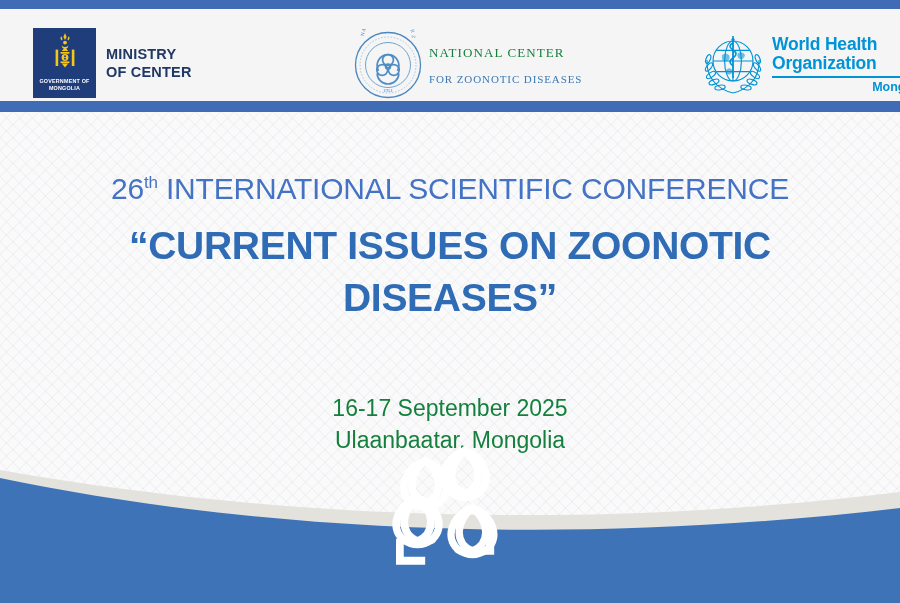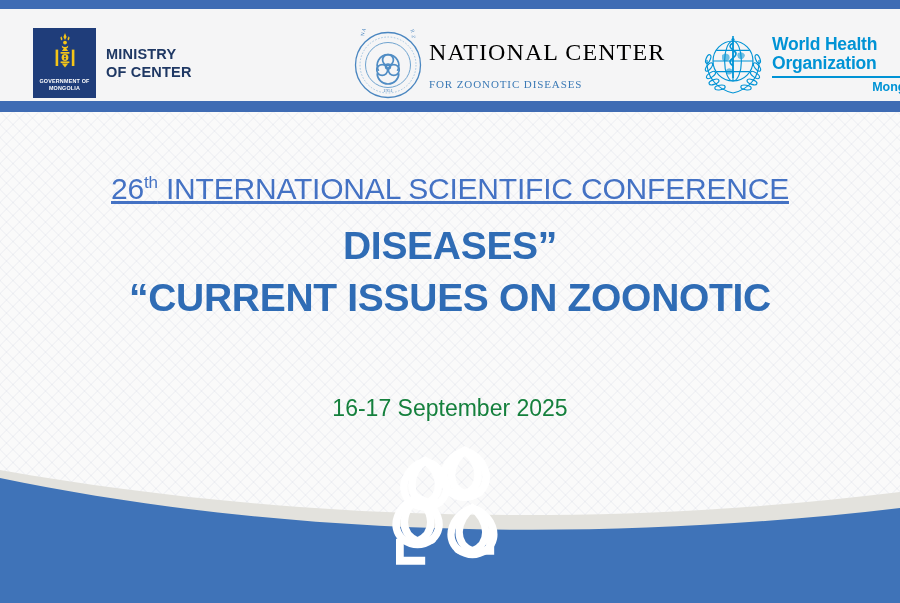--- a/index.html
+++ b/index.html
@@ -35,21 +35,21 @@
   }
   .moh-label{
     margin-left:10px;color:#1f3864;font-size:14.5px;font-weight:bold;
     line-height:18px;letter-spacing:.2px;
   }
 
   
   .ncz{left:352px;top:20px;}
   .ncz-seal{width:72px;height:72px;}
   .ncz-label{margin-left:5px;color:#2f6aa8;line-height:1;}
-  .ncz-l1{font-family:"Liberation Serif", serif;font-size:24px;letter-spacing:1.1px;color:#000000;}
+  .ncz-l1{font-family:"Liberation Serif", serif;font-size:13px;letter-spacing:1.1px;color:#15803d;}
   .ncz-l2{font-family:"Liberation Serif", serif;font-size:11px;letter-spacing:.9px;color:#3a79b5;margin-top:15px;}
 
   
   .who{left:700px;top:22px;}
   .who-mark{width:66px;height:66px;}
   .who-label{margin-left:6px;}
   .who-l1{color:#0093d5;font-size:17.5px;font-weight:bold;line-height:19px;letter-spacing:-.2px;}
   .who-rule{height:2px;background:#0093d5;margin:3px 0 2px 0;width:155px;}
   .who-l2{color:#0093d5;font-size:12.5px;font-weight:bold;text-align:right;width:155px;}
 
@@ -62,21 +62,21 @@
     position:absolute;inset:0;
     background-image:
       repeating-linear-gradient(45deg, rgba(120,132,180,.055) 0 1px, transparent 1px 9px),
       repeating-linear-gradient(-45deg, rgba(120,132,180,.055) 0 1px, transparent 1px 9px);
     background-size:13px 13px,13px 13px;
   }
 
   .titles{position:absolute;left:0;top:0;width:900px;text-align:center;}
   .subtitle{
     margin-top:60px;color:#4472c4;font-size:30px;font-weight:normal;
-    letter-spacing:-.2px;line-height:34px;text-decoration:underline;
+    letter-spacing:-.2px;line-height:34px;
   }
   .subtitle sup{font-size:17px;vertical-align:super;line-height:0;}
   .maintitle{
     margin-top:14px;color:#2f6cb5;font-size:39px;font-weight:bold;
     line-height:52px;letter-spacing:-.3px;
   }
   .meta{
     margin-top:68px;color:#15803d;font-size:23px;line-height:32px;font-weight:normal;
   }
 
@@ -225,26 +225,27 @@
 
   <div class="header-rule"></div>
 
   <div class="body-area">
     <div class="texture"></div>
 
     <div class="titles">
       <div class="subtitle"><span>26</span><sup>th</sup><span> INTERNATIONAL SCIENTIFIC CONFERENCE</span></div>
 
       <div class="maintitle">
+        <div>“CURRENT ISSUES ON ZOONOTIC</div>
         <div>DISEASES”</div>
-        <div>“CURRENT ISSUES ON ZOONOTIC</div>
       </div>
 
       <div class="meta">
         <div>16-17 September 2025</div>
+        <div>Ulaanbaatar, Mongolia</div>
       </div>
     </div>
   </div>
 
   <div class="wave-wrap">
     <svg viewBox="0 0 900 135" preserveAspectRatio="none">
       <path d="M0 2 C 250 46 560 66 900 24 L900 135 L0 135 Z" fill="#e3e2dd"></path>
       <path d="M0 10 C 250 62 560 80 900 40 L900 135 L0 135 Z" fill="#3f73b8"></path>
     </svg>
 

